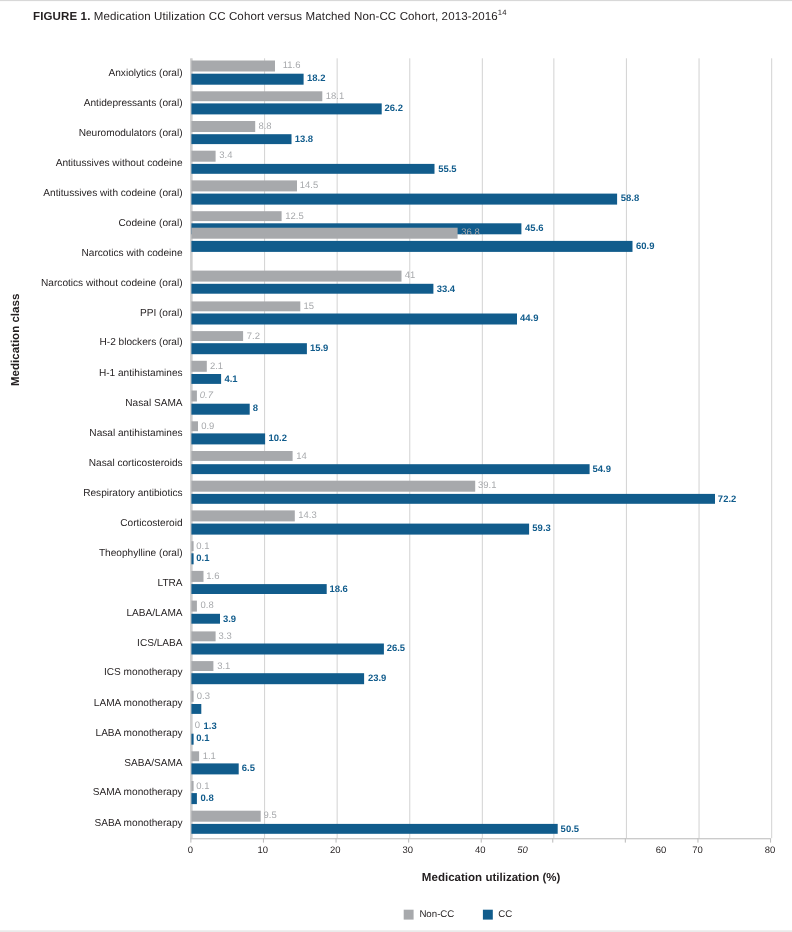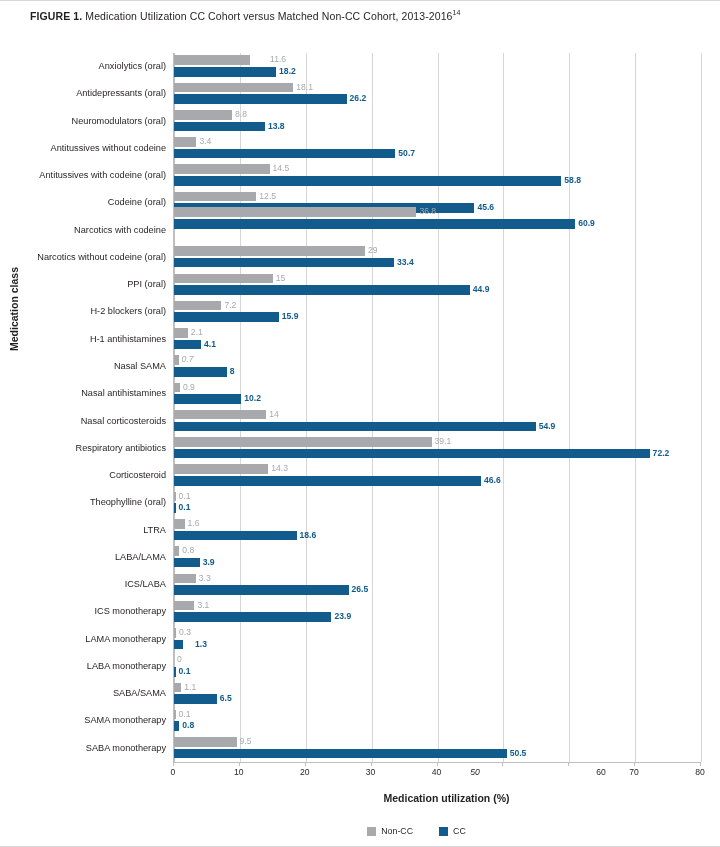--- a/index.html
+++ b/index.html
@@ -192,41 +192,41 @@
           <div class="gridline" style="left: 197.625px;"></div>
           <div class="gridline" style="left: 263.5px;"></div>
           <div class="gridline" style="left: 329.375px;"></div>
           <div class="gridline" style="left: 395.25px;"></div>
           <div class="gridline" style="left: 461.125px;"></div>
           <div class="gridline" style="left: 527px;"></div>
         </div>
       <div id="rows-layer">
           <div class="cat-row" style="top: 0px;">
             <div class="bar noncc" style="width: 76.415px; background: rgb(167, 169, 172);"></div>
-            <div class="bar-value noncc" style="left: 96px;">11.6</div>
+            <div class="bar-value noncc" style="left: 83px;">11.6</div>
             <div class="bar cc" style="width: 102.106px; background: rgb(17, 92, 140);"></div>
             <div class="bar-value cc" style="left: 105.106px;">18.2</div>
           </div>
           <div class="cat-row" style="top: 27.2692px;">
             <div class="bar noncc" style="width: 119.234px; background: rgb(167, 169, 172);"></div>
             <div class="bar-value noncc" style="left: 122.234px;">18.1</div>
             <div class="bar cc" style="width: 172.593px; background: rgb(17, 92, 140);"></div>
             <div class="bar-value cc" style="left: 175.593px;">26.2</div>
           </div>
           <div class="cat-row" style="top: 54.5385px; text-align: right;">
             <div class="bar noncc" style="width: 57.97px; background: rgb(167, 169, 172);"></div>
             <div class="bar-value noncc" style="left: 60.97px;">8.8</div>
             <div class="bar cc" style="width: 90.9075px; background: rgb(17, 92, 140);"></div>
             <div class="bar-value cc" style="left: 93.9075px;">13.8</div>
           </div>
           <div class="cat-row" style="top: 81.8077px;">
             <div class="bar noncc" style="width: 22.3975px; background: rgb(167, 169, 172);"></div>
             <div class="bar-value noncc" style="left: 25.3975px;">3.4</div>
             <div class="bar cc" style="width: 221.34px; background: rgb(17, 92, 140);"></div>
-            <div class="bar-value cc" style="left: 224.34px;">50.7</div>
+            <div class="bar-value cc" style="left: 224.34px;">55.5</div>
           </div>
           <div class="cat-row" style="top: 109.077px;">
             <div class="bar noncc" style="width: 95.5187px; background: rgb(167, 169, 172);"></div>
             <div class="bar-value noncc" style="left: 98.5187px;">14.5</div>
             <div class="bar cc" style="width: 387.345px; background: rgb(17, 92, 140);"></div>
             <div class="bar-value cc" style="left: 390.345px;">58.8</div>
           </div>
           <div class="cat-row" style="top: 136.346px;">
             <div class="bar noncc" style="width: 82.3438px; background: rgb(167, 169, 172);"></div>
             <div class="bar-value noncc" style="left: 85.3438px;">12.5</div>
@@ -234,21 +234,21 @@
             <div class="bar-value cc" style="left: 303.39px;">45.6</div>
           </div>
           <div class="cat-row" style="top: 152px;">
             <div class="bar noncc" style="width: 242.42px; background: rgb(167, 169, 172);"></div>
             <div class="bar-value noncc" style="left: 245.42px;">36.8</div>
             <div class="bar cc" style="width: 401.179px; background: rgb(17, 92, 140);"></div>
             <div class="bar-value cc" style="left: 404.179px;">60.9</div>
           </div>
           <div class="cat-row" style="top: 190.885px;">
             <div class="bar noncc" style="width: 191.037px; background: rgb(167, 169, 172);"></div>
-            <div class="bar-value noncc" style="left: 194.037px;">29</div>
+            <div class="bar-value noncc" style="left: 194.037px;">41</div>
             <div class="bar cc" style="width: 220.022px; background: rgb(17, 92, 140);"></div>
             <div class="bar-value cc" style="left: 223.022px;">33.4</div>
           </div>
           <div class="cat-row" style="top: 218.154px;">
             <div class="bar noncc" style="width: 98.8125px; background: rgb(167, 169, 172);"></div>
             <div class="bar-value noncc" style="left: 101.812px;">15</div>
             <div class="bar cc" style="width: 295.779px; background: rgb(17, 92, 140);"></div>
             <div class="bar-value cc" style="left: 298.779px;">44.9</div>
           </div>
           <div class="cat-row" style="top: 245.423px;">
@@ -284,21 +284,21 @@
           <div class="cat-row" style="top: 381.769px;">
             <div class="bar noncc" style="width: 257.571px; background: rgb(167, 169, 172);"></div>
             <div class="bar-value noncc" style="left: 260.571px;">39.1</div>
             <div class="bar cc" style="width: 475.618px; background: rgb(17, 92, 140);"></div>
             <div class="bar-value cc" style="left: 478.618px;">72.2</div>
           </div>
           <div class="cat-row" style="top: 409.038px;">
             <div class="bar noncc" style="width: 94.2013px; background: rgb(167, 169, 172);"></div>
             <div class="bar-value noncc" style="left: 97.2013px;">14.3</div>
             <div class="bar cc" style="width: 306.978px; background: rgb(17, 92, 140);"></div>
-            <div class="bar-value cc" style="left: 309.978px;">46.6</div>
+            <div class="bar-value cc" style="left: 309.978px;">59.3</div>
           </div>
           <div class="cat-row" style="top: 436.308px;">
             <div class="bar noncc" style="width: 1.5px; background: rgb(167, 169, 172);"></div>
             <div class="bar-value noncc" style="left: 4.5px;">0.1</div>
             <div class="bar cc" style="width: 1.5px; background: rgb(17, 92, 140);"></div>
             <div class="bar-value cc" style="left: 4.5px;">0.1</div>
           </div>
           <div class="cat-row" style="top: 463.577px;">
             <div class="bar noncc" style="width: 10.54px; background: rgb(167, 169, 172);"></div>
             <div class="bar-value noncc" style="left: 13.54px;">1.6</div>
@@ -320,21 +320,21 @@
           <div class="cat-row" style="top: 545.385px;">
             <div class="bar noncc" style="width: 20.4213px; background: rgb(167, 169, 172);"></div>
             <div class="bar-value noncc" style="left: 23.4213px;">3.1</div>
             <div class="bar cc" style="width: 157.441px; background: rgb(17, 92, 140);"></div>
             <div class="bar-value cc" style="left: 160.441px;">23.9</div>
           </div>
           <div class="cat-row" style="top: 572.654px;">
             <div class="bar noncc" style="width: 1.97625px; background: rgb(167, 169, 172);"></div>
             <div class="bar-value noncc" style="left: 4.97625px;">0.3</div>
             <div class="bar cc" style="width: 8.56375px; background: rgb(17, 92, 140);"></div>
-            <div class="bar-value cc" style="left: 21px;">1.3</div>
+            <div class="bar-value cc" style="left: 11px; margin-top: 16px;">1.3</div>
           </div>
           <div class="cat-row" style="top: 599.923px;">
             <div class="bar noncc" style="width: 0px; background: rgb(167, 169, 172);"></div>
             <div class="bar-value noncc" style="left: 3px;">0</div>
             <div class="bar cc" style="width: 1.5px; background: rgb(17, 92, 140);"></div>
             <div class="bar-value cc" style="left: 4.5px;">0.1</div>
           </div>
           <div class="cat-row" style="top: 627.192px;">
             <div class="bar noncc" style="width: 7.24625px; background: rgb(167, 169, 172);"></div>
             <div class="bar-value noncc" style="left: 10.2462px;">1.1</div>

